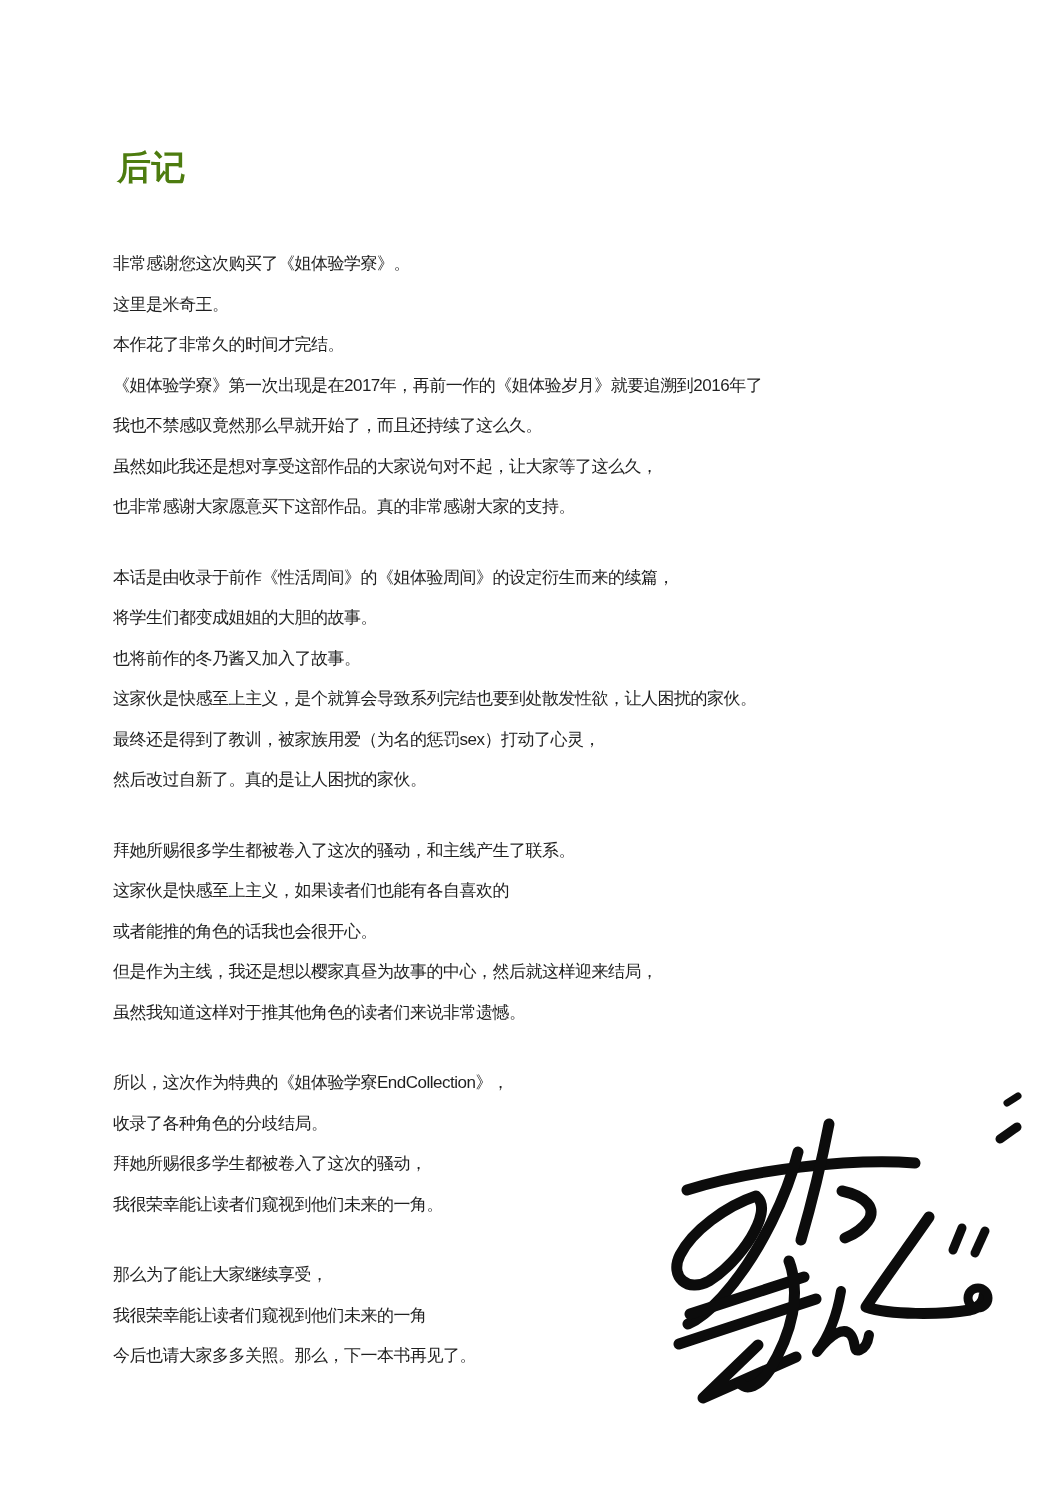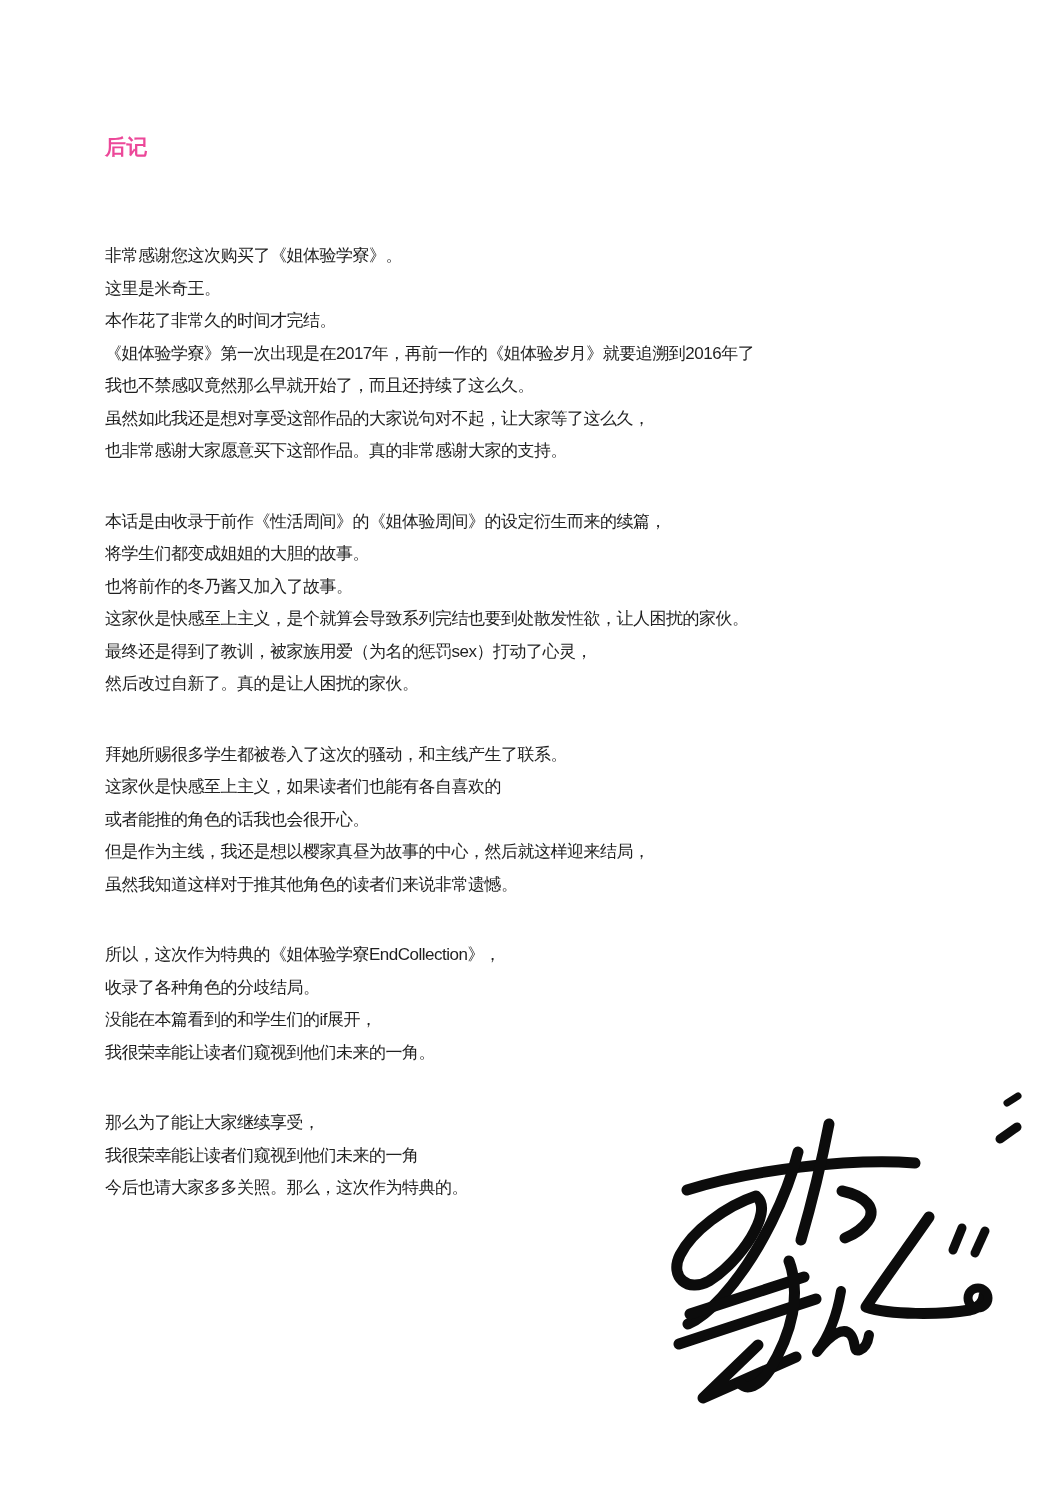--- a/index.html
+++ b/index.html
@@ -12,40 +12,40 @@
     width: 1062px;
     height: 1500px;
     background: #ffffff;
     overflow: hidden;
     font-family: "Liberation Sans", "DejaVu Sans", sans-serif;
   }
   .heading {
     position: absolute;
     left: 105px;
     top: 133px;
-    margin: 0;
-    font-size: 21px;
+    margin: 12px;
+    font-size: 34px;
     font-weight: 700;
-    color: #ec4899;
+    color: #4d7c0f;
     letter-spacing: 0.5px;
     white-space: nowrap;
   }
   .content {
     position: absolute;
     left: 105px;
     top: 240px;
     width: 900px;
     color: #1f1f1f;
   }
   .para {
     margin: 0 0 38px 0;
     padding: 0;
   }
   .line {
-    margin: 0;
+    margin: 8px;
     padding: 0;
     font-size: 17px;
     line-height: 32.5px;
     letter-spacing: -0.5px;
     white-space: nowrap;
   }
   .signature-svg {
     position: absolute;
     left: 650px;
     top: 1080px;
@@ -91,31 +91,31 @@
       <p class="line">拜她所赐很多学生都被卷入了这次的骚动，和主线产生了联系。</p>
       <p class="line">这家伙是快感至上主义，如果读者们也能有各自喜欢的</p>
       <p class="line">或者能推的角色的话我也会很开心。</p>
       <p class="line">但是作为主线，我还是想以樱家真昼为故事的中心，然后就这样迎来结局，</p>
       <p class="line">虽然我知道这样对于推其他角色的读者们来说非常遗憾。</p>
     </div>
 
     <div class="para">
       <p class="line">所以，这次作为特典的《姐体验学寮EndCollection》，</p>
       <p class="line">收录了各种角色的分歧结局。</p>
-      <p class="line">没能在本篇看到的和学生们的if展开，</p>
+      <p class="line">拜她所赐很多学生都被卷入了这次的骚动，</p>
       <p class="line">我很荣幸能让读者们窥视到他们未来的一角。</p>
     </div>
 
     <div class="para">
     </div>
 
     <div class="para">
       <p class="line">那么为了能让大家继续享受，</p>
       <p class="line">我很荣幸能让读者们窥视到他们未来的一角</p>
-      <p class="line">今后也请大家多多关照。那么，这次作为特典的。</p>
+      <p class="line">今后也请大家多多关照。那么，下一本书再见了。</p>
     </div>
 
   </div>
 
   <svg class="signature-svg" viewBox="650 1080 400 340" role="img" aria-label="みちきんぐ。">
 
     <g>
       <path d="M1007,1103 L1018,1096" stroke-width="7"></path>
       <path d="M1000,1139 L1017,1127" stroke-width="9"></path>
     </g>

